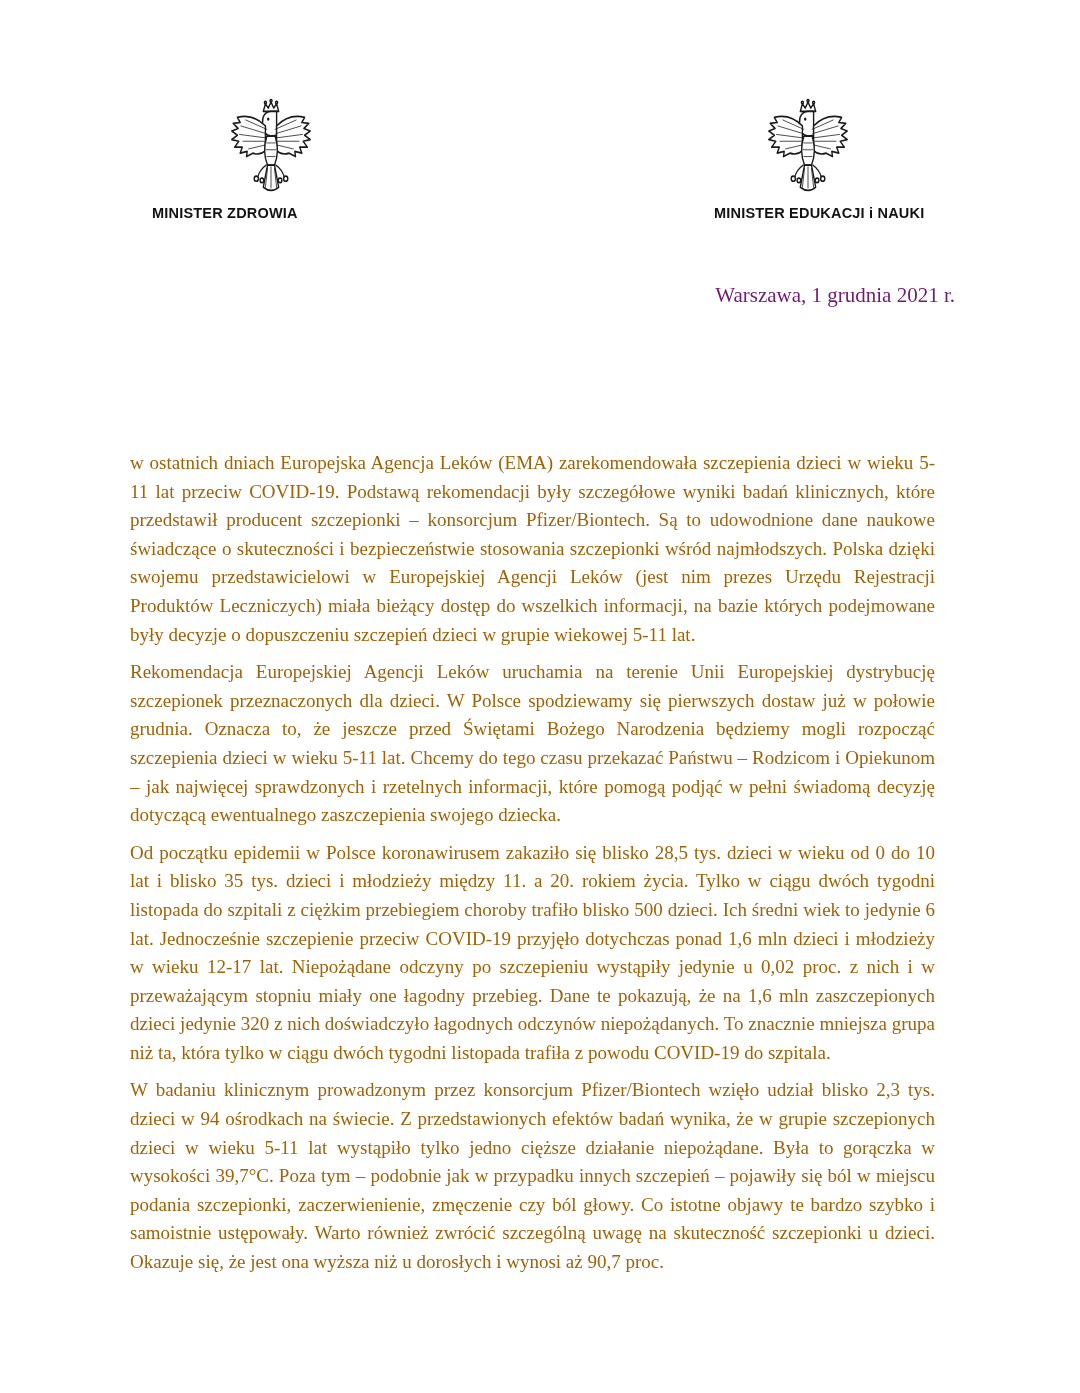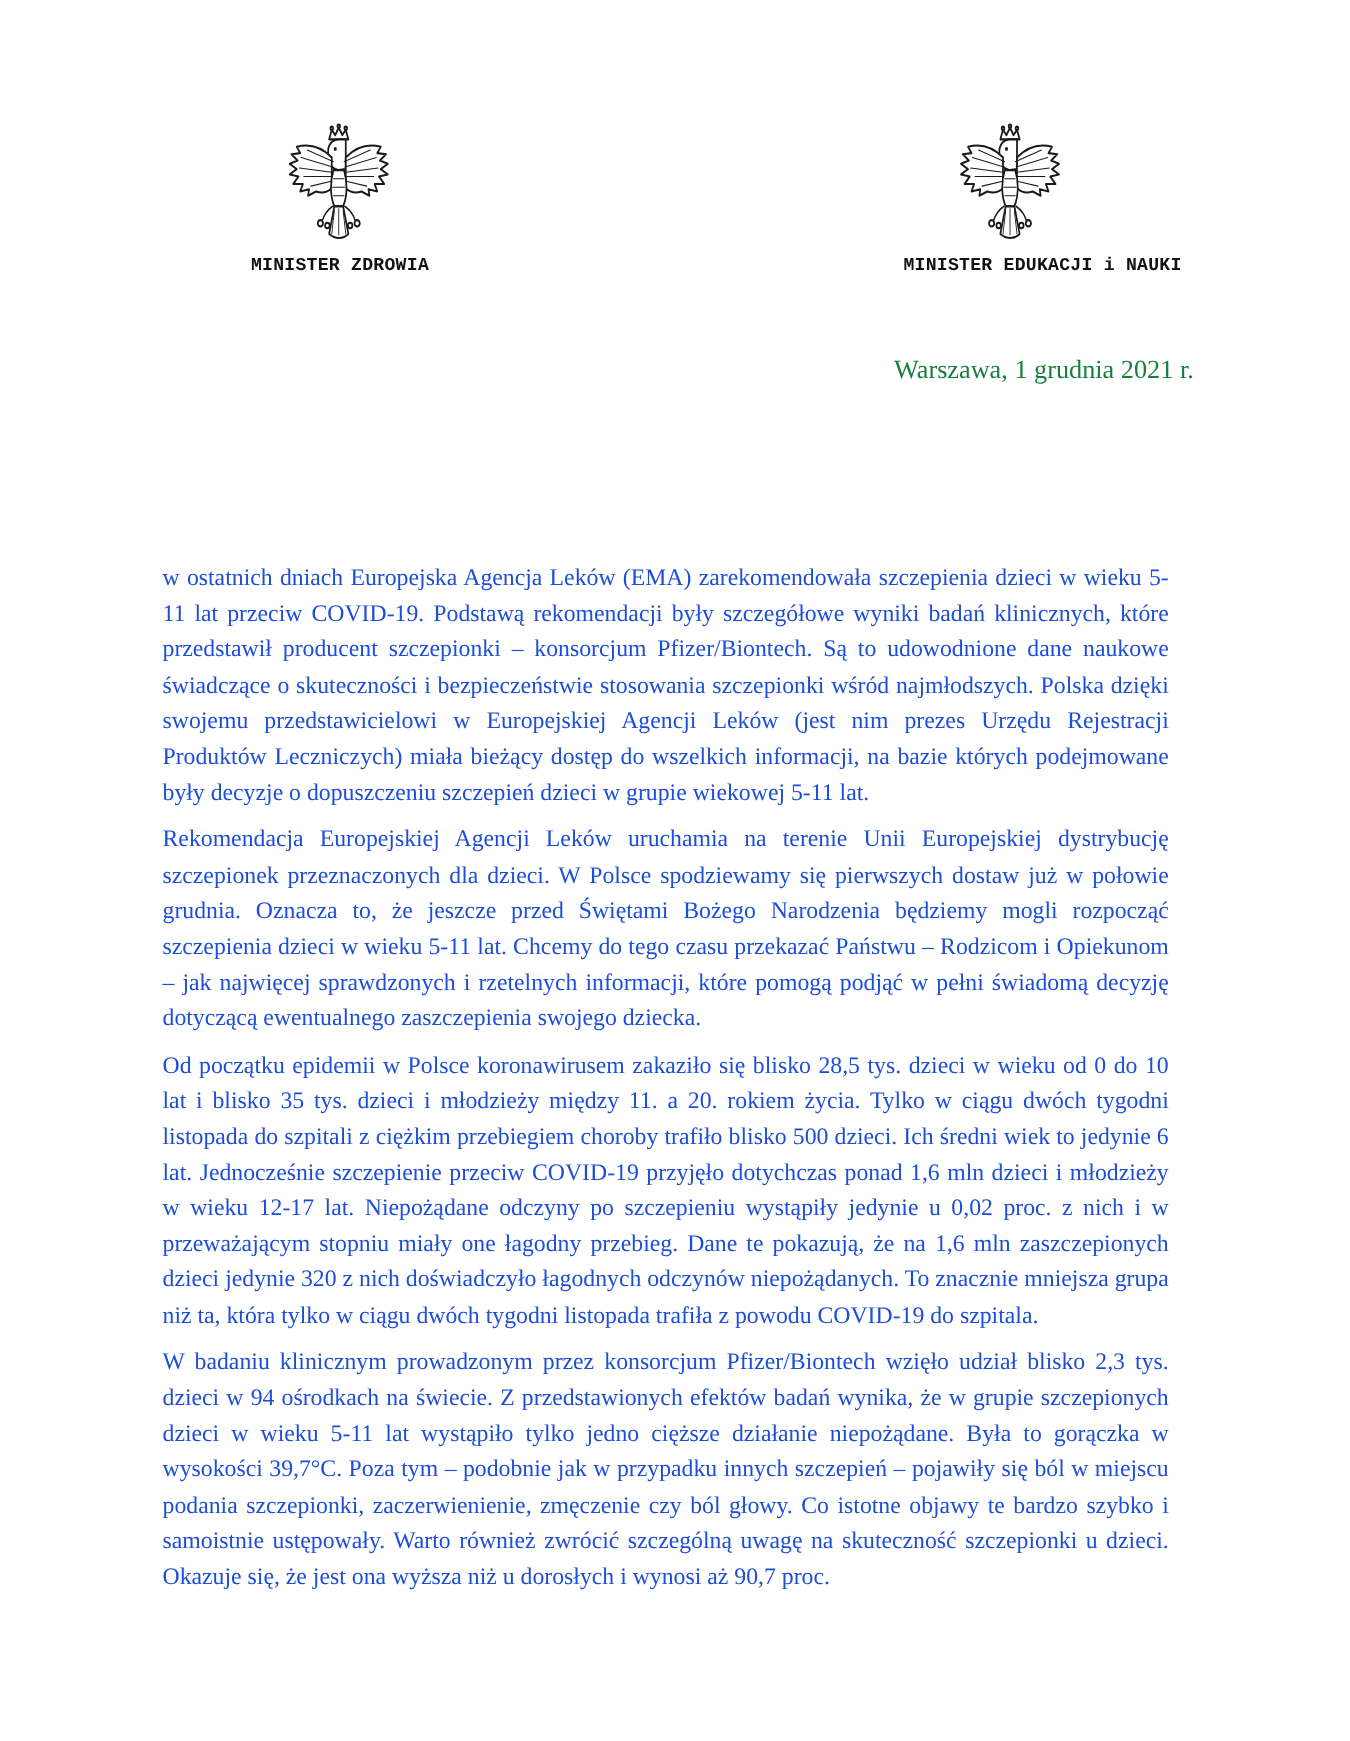--- a/index.html
+++ b/index.html
@@ -22,57 +22,56 @@
     width: 84px;
     height: 97px;
   }
   .emblem-left  { left: 229px; }
   .emblem-right { left: 766px; }
   .emblem svg { width: 100%; height: 100%; }
   .ministry-label {
     position: absolute;
     top: 205px;
     width: 240px;
-    text-align: center;
-    font-family: Liberation Mono, monospace;
+    font-family: Liberation Sans, sans-serif;
     font-weight: bold;
     font-size: 14.5px;
     letter-spacing: 0.2px;
     color: #121212;
     white-space: nowrap;
   }
   .label-left  { left: 152px; }
   .label-right { left: 714px; }
   .dateline {
     position: absolute;
     top: 283px;
     right: 125px;
     font-size: 21px;
-    color: #15803d;
+    color: #701a75;
   }
   .salutation {
     position: absolute;
     top: 391px;
     left: 130px;
     font-size: 20.5px;
     font-style: italic;
     color: #1c1c1c;
   }
   .letter-body {
     position: absolute;
     top: 449px;
     left: 130px;
     width: 821px;
   }
   .letter-body p {
     margin: 0 16px 9px 0;
     text-align: justify;
     font-size: 19px;
     line-height: 28.6px;
-    color: #1d4ed8;
+    color: #a16207;
   }
 </style>
 </head>
 <body>
 
 <svg width="0" height="0" style="position:absolute" aria-hidden="true">
   <symbol id="eagle" viewBox="0 0 120 114" preserveAspectRatio="none">
     <g fill="#ffffff" stroke="#1a1a1a" stroke-width="2" stroke-linejoin="round" stroke-linecap="round">
 
       <path d="M49 17 L52 8 L56 13 L60 6 L64 13 L68 8 L71 17 Z"></path>

